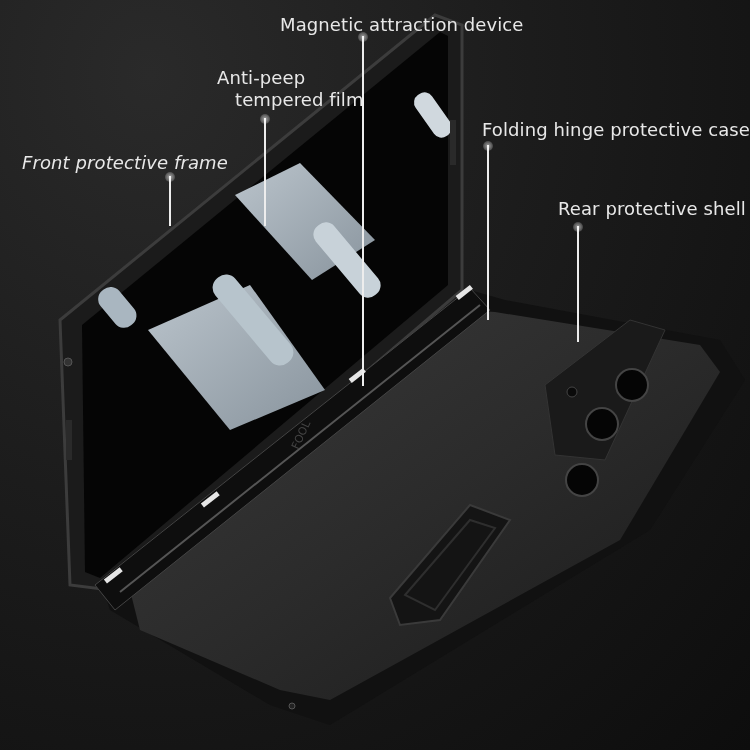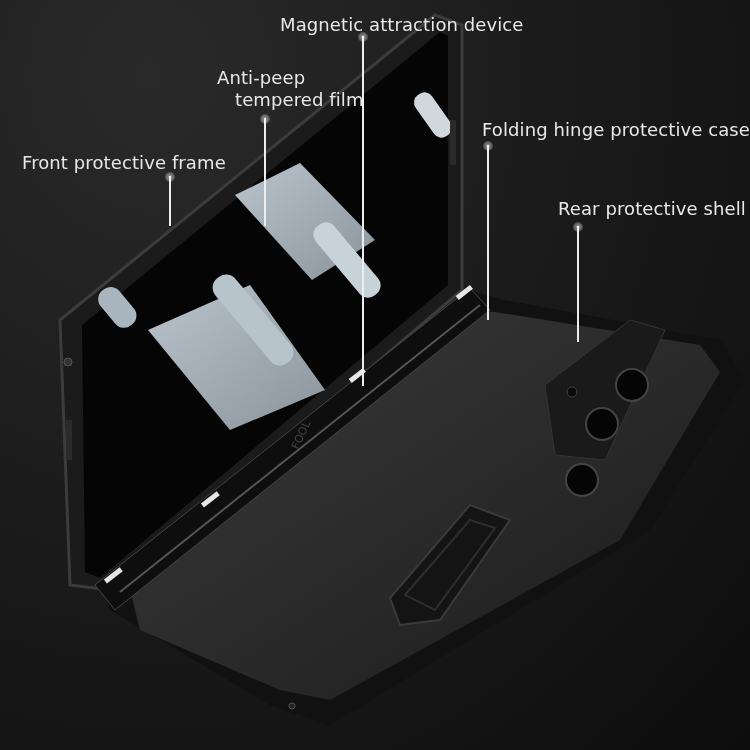--- a/index.html
+++ b/index.html
@@ -78,20 +78,20 @@
   </g>
 </svg>
 
 <div class="label" style="left:280px; top:13px;">Magnetic attraction device</div>
 <div class="leader" style="left:362px; top:36px; height:350px;"></div>
 
 <div class="label" style="left:217px; top:66px;">Anti-peep</div>
 <div class="label" style="left:214px; top:88px;margin-left:21px;">tempered film</div>
 <div class="leader" style="left:264px; top:118px; height:108px;"></div>
 
-<div class="label" style="left:22px; top:151px;">Front protective frame</div>
+<div class="label" style="left:22px; top:151px;font-style:italic;">Front protective frame</div>
 <div class="leader" style="left:169px; top:176px; height:50px;"></div>
 
 <div class="label" style="left:482px; top:118px;">Folding hinge protective case</div>
 <div class="leader" style="left:487px; top:145px; height:175px;"></div>
 
 <div class="label" style="left:558px; top:197px;">Rear protective shell</div>
 <div class="leader" style="left:577px; top:226px; height:116px;"></div>
 
 </body></html>

